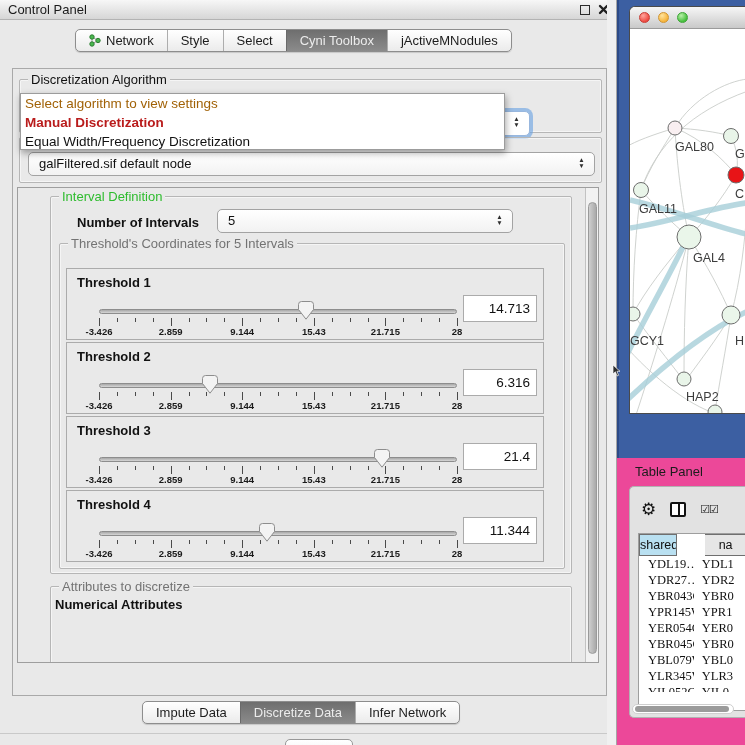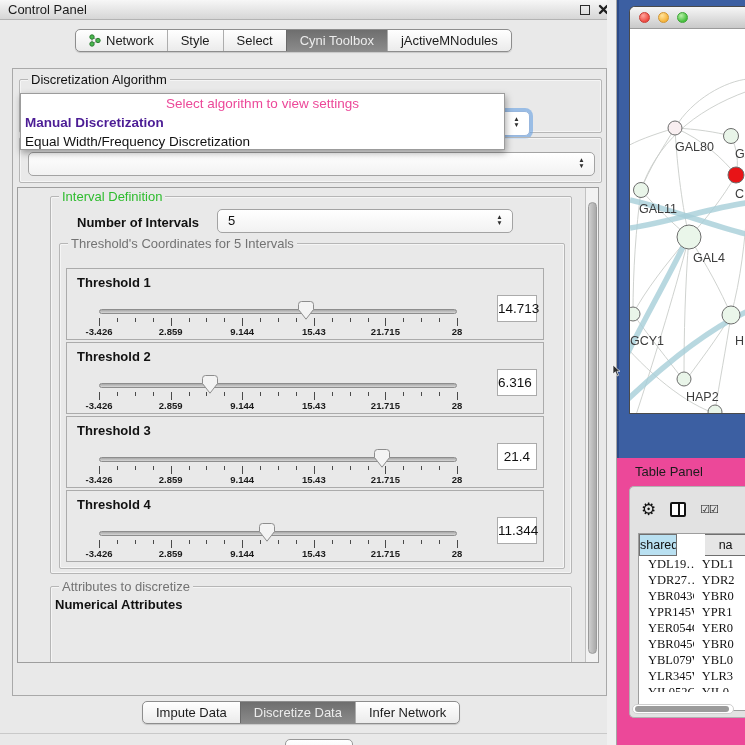--- a/index.html
+++ b/index.html
@@ -35,22 +35,22 @@
 
   .algo-group { left:6px; top:10px; width:583px; height:54px; }
   .algo-combo { position:absolute; left:14px; top:31px; width:496px; height:25px; background:#fff;
     border:1px solid #98b7de; border-radius:5px; box-shadow:0 0 0 3px rgba(102,160,227,.6); }
   .stepper { position:absolute; right:8px; top:4px; width:9px; display:flex; flex-direction:column; align-items:center;
     font-size:6.5px; line-height:6px; color:#2e2e2e; }
 
   .dropdown-popup { position:absolute; left:0px; top:13px; width:485px; height:57px; background:#ffffff;
     border:1px solid #9c9c9c; box-shadow:1px 3px 7px rgba(0,0,0,.35); z-index:30; }
   .dd-row { height:19px; line-height:19px; font-size:13.5px; padding:0 4px; overflow:hidden; white-space:nowrap; }
-  .dd-placeholder { color:#ec4899; text-align:center; }
-  .dd-bold { font-weight:bold; color:#4c1d95; }
+  .dd-placeholder { color:#a16207; }
+  .dd-bold { font-weight:bold; color:#b91c1c; }
 
   .tabledata-group { left:6px; top:68px; width:583px; height:46px; }
   .td-combo { position:absolute; left:8px; top:14px; width:567px; height:24px; background:linear-gradient(#ffffff,#f2f2f2);
     border:1px solid #a3a3a3; border-radius:5px; font-size:13px; line-height:22px; padding-left:10px; color:#111; }
 
   .scrollpane { position:absolute; left:4px; top:118px; width:582px; height:476px; border:1px solid #9e9e9e; background:#e9e9e9; overflow:hidden; }
   .v-scrollbar { position:absolute; right:0; top:0; width:13px; height:100%; background:#f2f2f2; border-left:1px solid #c2c2c2; }
   .v-thumb { position:absolute; left:1.5px; top:14px; width:9px; height:452px; border-radius:5px;
     background:linear-gradient(90deg,#cfcfcf,#a9a9a9); border:1px solid #9a9a9a; }
 
@@ -64,21 +64,21 @@
   .th-label { position:absolute; left:10px; top:6px; font-weight:bold; font-size:13px; }
   .th-track { position:absolute; left:32px; top:40px; width:358px; height:5px; border-radius:3px;
     background:linear-gradient(#a8a8a8,#d6d6d6); border:1px solid #8d8d8d; }
   .th-thumb { position:absolute; top:32px; width:16px; height:19px; }
   .th-ticks { position:absolute; left:32px; top:49px; width:358px; height:9px; }
   .tick { position:absolute; top:0; width:1px; background:#4a4a4a; }
   .tick.minor { height:4px; }
   .tick.major { height:8px; }
   .th-ticklabels { position:absolute; left:32px; top:57px; width:358px; height:12px; }
   .tick-label { position:absolute; transform:translateX(-50%); font-size:9.5px; font-weight:bold; color:#1a1a1a; white-space:nowrap; }
-  .th-value { position:absolute; left:430px; top:26px; width:40px; height:27px; background:#fff; border:1px solid #ababab;
+  .th-value { position:absolute; left:396px; top:26px; width:74px; height:27px; background:#fff; border:1px solid #ababab;
     font-size:13.5px; line-height:25px; text-align:right; padding-right:6px; }
 
   .attrs-group { left:32px; top:398px; width:522px; height:90px; }
   .attrs-subtitle { position:absolute; left:4px; top:10px; font-weight:bold; font-size:13px; }
   .attrs-list { position:absolute; left:8px; top:30px; width:496px; height:46px; background:#fff; border:1px solid #ababab; overflow:hidden; }
   .attr-item { height:16px; line-height:16px; font-size:12.5px; padding-left:10px; white-space:nowrap; }
   .list-scrollbar { position:absolute; right:0; top:0; width:12px; height:100%; background:#fafafa; border-left:1px solid #d5d5d5; }
   .list-thumb { position:absolute; left:1.5px; top:1px; width:8px; height:43px; border-radius:4px; background:#b1b1b1; }
 
   .apply-button { position:absolute; left:272px; top:670px; width:68px; height:22px; border:1px solid #989898; border-radius:5px;
@@ -173,20 +173,21 @@
       <div class="dropdown-popup" id="algo-popup">
           <div class="dd-row dd-placeholder">Select algorithm to view settings</div>
           <div class="dd-row dd-bold">Manual Discretization</div>
           <div class="dd-row">Equal Width/Frequency Discretization</div>
         </div>
     </div>
 
     <div class="group tabledata-group">
       <span class="group-label">Table Data</span>
       <div class="td-combo">
+        <span>galFiltered.sif default node</span>
         <span class="stepper">▲<br>▼</span>
       </div>
     </div>
 
     <div class="scrollpane">
       <div class="group interval-group">
         <span class="group-label green-label">Interval Definition</span>
         <span class="noi-label">Number of Intervals</span>
         <div class="noi-combo">
           <span>5</span>

